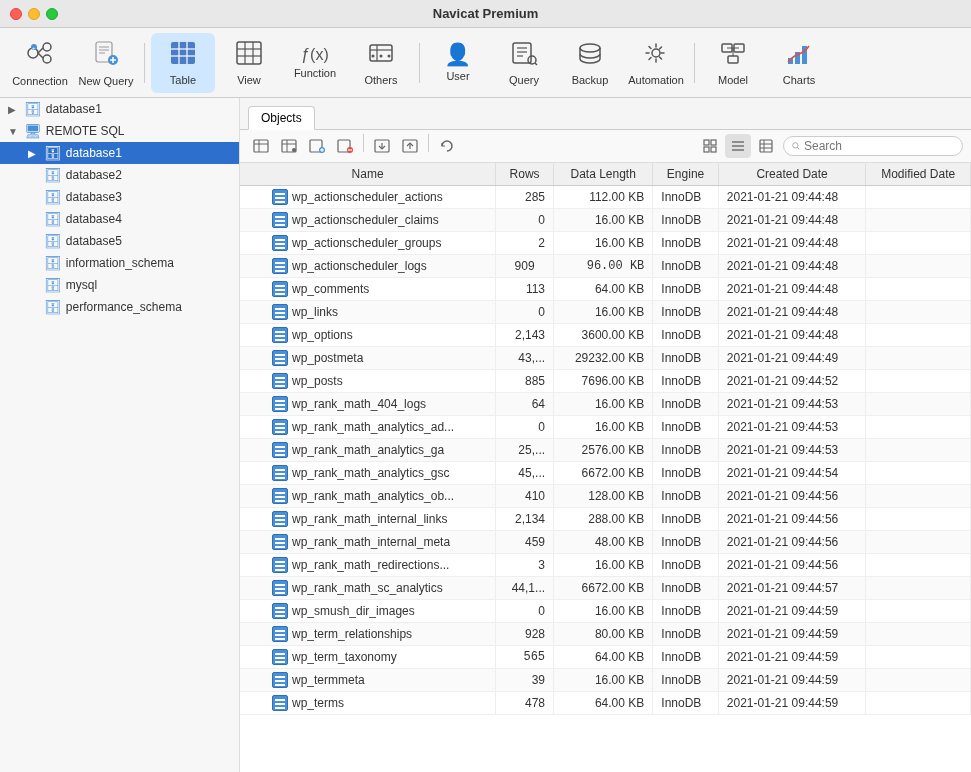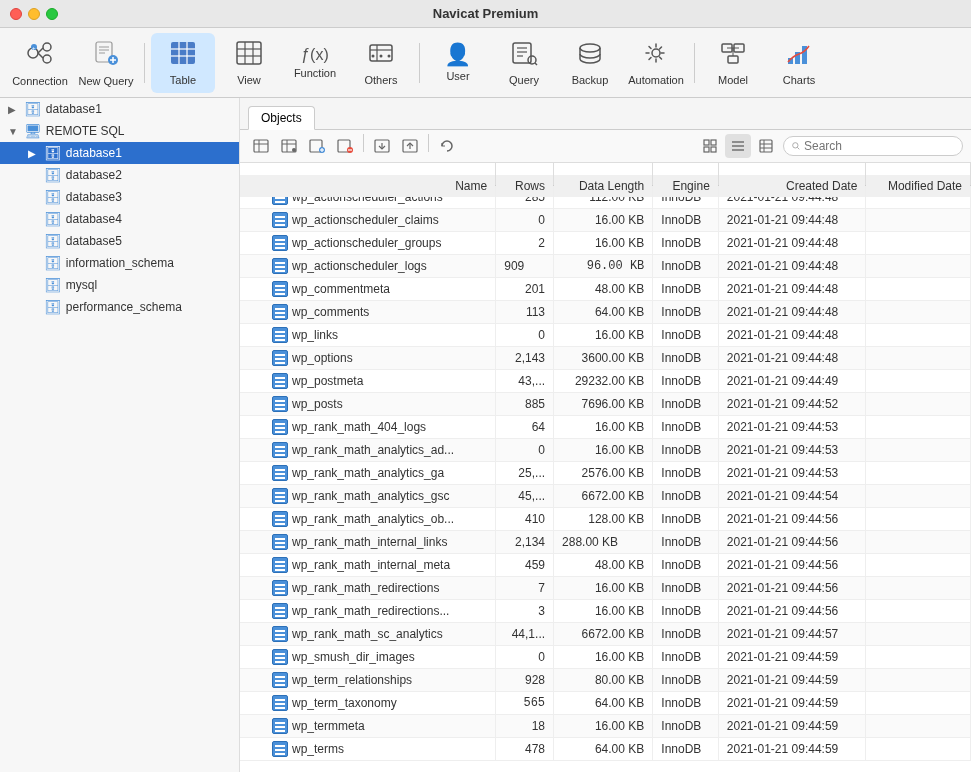--- a/index.html
+++ b/index.html
@@ -159,25 +159,25 @@
     table {
       width: 100%;
       border-collapse: collapse;
       font-size: 12px;
     }
     thead th {
       background: #f0f0f0;
       border-bottom: 1px solid #ccc;
       border-right: 1px solid #ddd;
       padding: 4px 8px;
-      text-align: right;
+      text-align: center;
       font-weight: 500;
       color: #333;
       position: sticky;
-      top: 12px;
+      top: 0;
       z-index: 1;
     }
     tbody tr:nth-child(even) { background: #fafafa; }
     tbody td {
       border-bottom: 1px solid #eee;
       border-right: 1px solid #eee;
       padding: 3px 8px;
       color: #333;
       white-space: nowrap;
     }
@@ -597,35 +597,22 @@
     <td>2021-01-21 09:44:48</td>
     <td></td>
   </tr>
             <tr>
     <td>
       <div class="name-cell">
         <span class="table-icon"></span>
         <span>wp_actionscheduler_logs</span>
       </div>
     </td>
-    <td style="text-align:left;">909</td>
+    <td style="text-align:center;">909</td>
     <td style="text-align:right;font-family:Liberation Mono, monospace;">96.00 KB</td>
-    <td>InnoDB</td>
-    <td>2021-01-21 09:44:48</td>
-    <td></td>
-  </tr>
-            <tr>
-    <td>
-      <div class="name-cell">
-        <span class="table-icon"></span>
-        <span>wp_commentmeta</span>
-      </div>
-    </td>
-    <td style="text-align:right;">201</td>
-    <td style="text-align:right;">48.00 KB</td>
     <td>InnoDB</td>
     <td>2021-01-21 09:44:48</td>
     <td></td>
   </tr>
             <tr>
     <td>
       <div class="name-cell">
         <span class="table-icon"></span>
         <span>wp_comments</span>
       </div>
@@ -754,21 +741,21 @@
     <td></td>
   </tr>
             <tr>
     <td>
       <div class="name-cell">
         <span class="table-icon"></span>
         <span>wp_rank_math_internal_links</span>
       </div>
     </td>
     <td style="text-align:right;">2,134</td>
-    <td style="margin-top:20px;">288.00 KB</td>
+    <td style="text-align:right;margin-top:20px;">288.00 KB</td>
     <td>InnoDB</td>
     <td>2021-01-21 09:44:56</td>
     <td></td>
   </tr>
             <tr>
     <td>
       <div class="name-cell">
         <span class="table-icon"></span>
         <span>wp_rank_math_internal_meta</span>
       </div>
@@ -776,33 +763,20 @@
     <td style="text-align:right;">459</td>
     <td style="text-align:right;">48.00 KB</td>
     <td>InnoDB</td>
     <td>2021-01-21 09:44:56</td>
     <td></td>
   </tr>
             <tr>
     <td>
       <div class="name-cell">
         <span class="table-icon"></span>
-        <span>wp_rank_math_redirections</span>
-      </div>
-    </td>
-    <td style="text-align:right;">7</td>
-    <td style="text-align:right;">16.00 KB</td>
-    <td>InnoDB</td>
-    <td>2021-01-21 09:44:56</td>
-    <td></td>
-  </tr>
-            <tr>
-    <td>
-      <div class="name-cell">
-        <span class="table-icon"></span>
         <span>wp_rank_math_redirections...</span>
       </div>
     </td>
     <td style="text-align:right;">3</td>
     <td style="text-align:right;">16.00 KB</td>
     <td>InnoDB</td>
     <td>2021-01-21 09:44:56</td>
     <td></td>
   </tr>
             <tr>
@@ -857,21 +831,21 @@
     <td>2021-01-21 09:44:59</td>
     <td></td>
   </tr>
             <tr>
     <td>
       <div class="name-cell">
         <span class="table-icon"></span>
         <span>wp_termmeta</span>
       </div>
     </td>
-    <td style="text-align:right;">18</td>
+    <td style="text-align:right;">39</td>
     <td style="text-align:right;">16.00 KB</td>
     <td>InnoDB</td>
     <td>2021-01-21 09:44:59</td>
     <td></td>
   </tr>
             <tr>
     <td>
       <div class="name-cell">
         <span class="table-icon"></span>
         <span>wp_terms</span>

